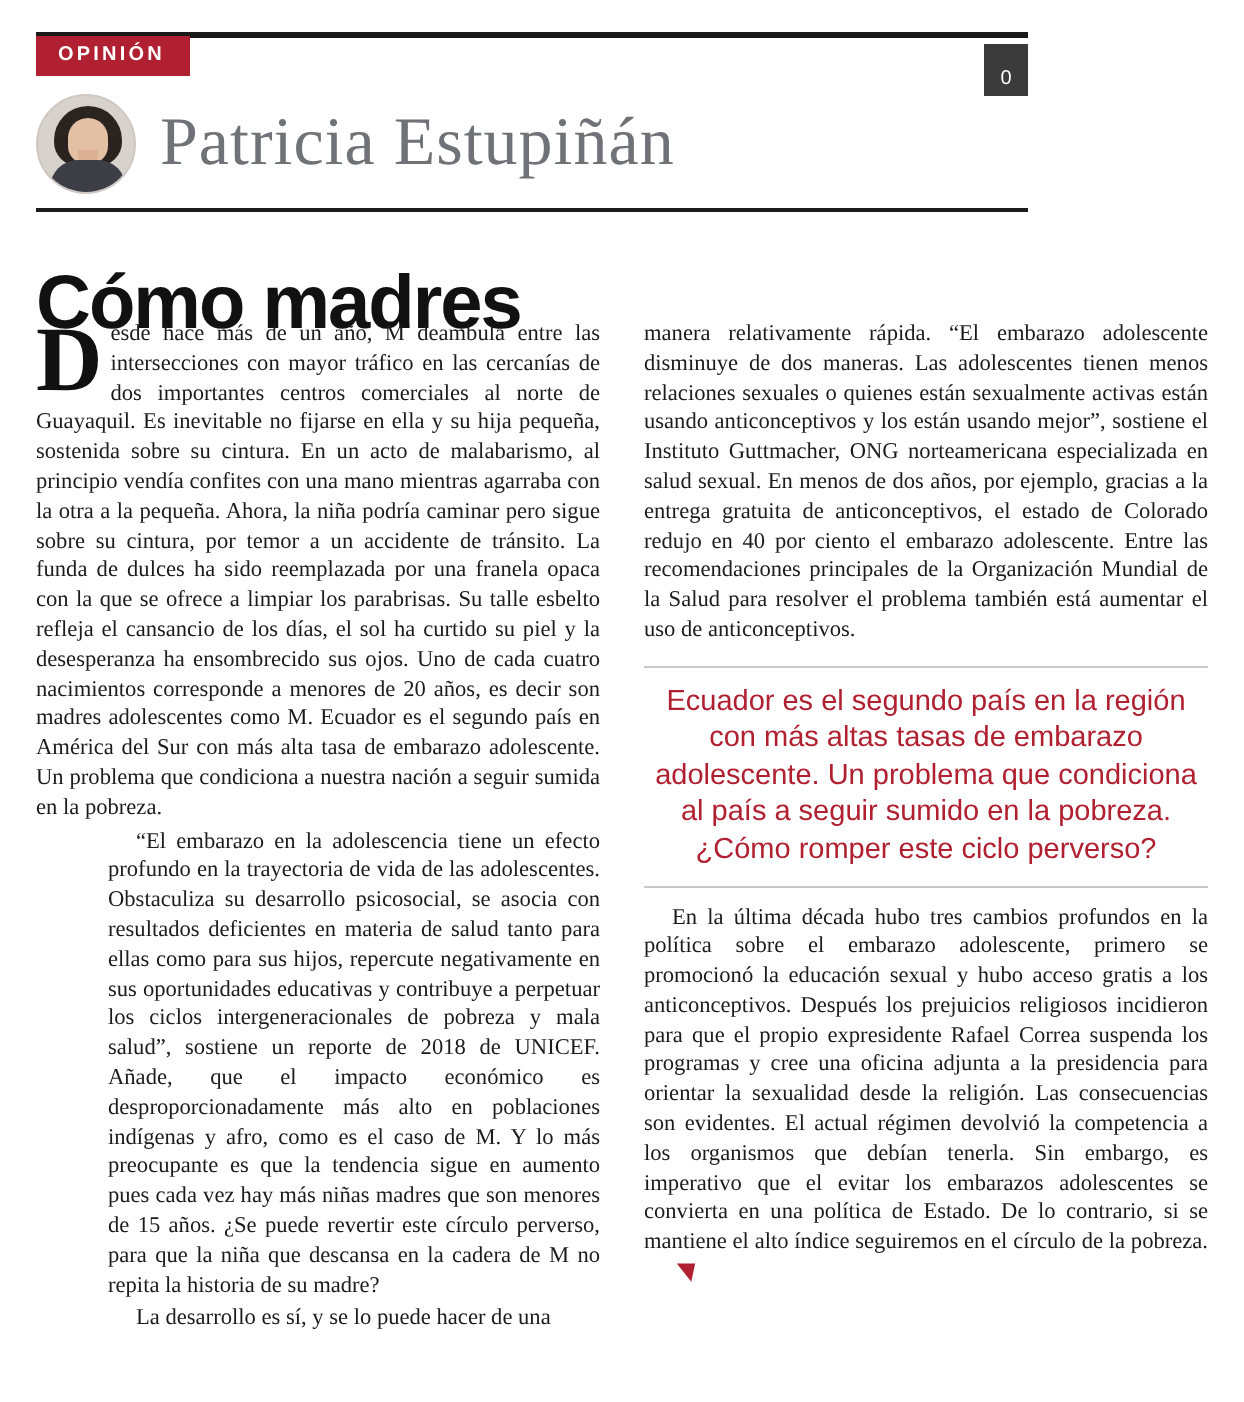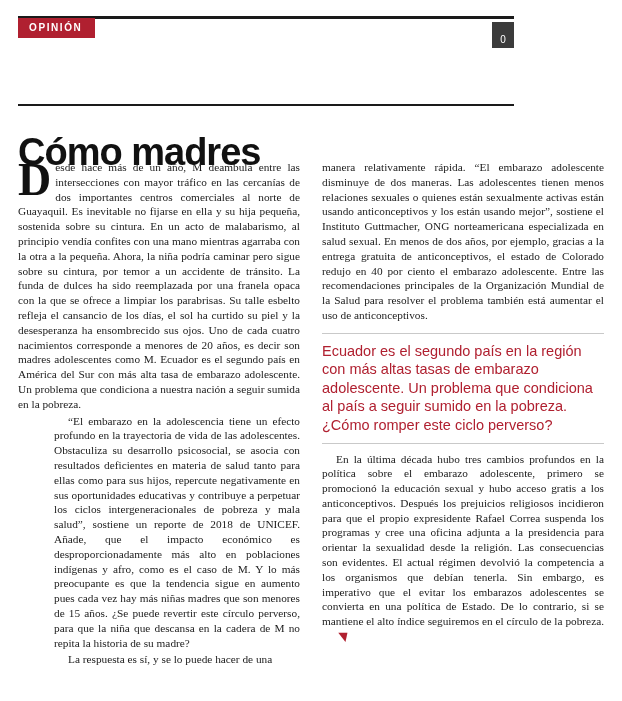--- a/index.html
+++ b/index.html
@@ -175,21 +175,21 @@
   }
 
   
   .pullquote {
     margin: 12px 0 10px 0;
     color: #b02030;
     font-family: "Liberation Sans", sans-serif;
     font-size: 14.5px;
     line-height: 1.28;
     font-weight: normal;
-    text-align: left;
+    text-align: center;
     text-indent: 0;
   }
   .pullquote-rule-top,
   .pullquote-rule-bottom {
     height: 1px;
     background: #c9c9c9;
     margin: 0;
   }
   .pullquote-wrap { margin: 10px 0 8px 0; }
   .pullquote-wrap .pullquote { margin: 8px 0 8px 0; }
@@ -208,30 +208,39 @@
 <body>
 
 <div class="page">
 
   <div class="top-rule"></div>
 
   <div class="section-tag">OPINIÓN</div>
 
   <div class="page-number-box">0</div>
 
+  <div class="author-row">
+    <div class="avatar">
+      <div class="hair"></div>
+      <div class="face"></div>
+      <div class="neck"></div>
+      <div class="body"></div>
+    </div>
+    <div class="author-name">Patricia Estupiñán</div>
+  </div>
 
   <div class="headline-rule"></div>
   <h1 class="headline">Cómo madres</h1>
 
   <div class="cols">
 
     <div class="col">
       <p class="first"><span class="dropcap">D</span><span>esde hace más de un año, M deambula entre las intersecciones con mayor tráfico en las cercanías de dos importantes centros comerciales al norte de Guayaquil. Es inevitable no fijarse en ella y su hija pequeña, sostenida sobre su cintura. En un acto de malabarismo, al principio vendía confites con una mano mientras agarraba con la otra a la pequeña. Ahora, la niña podría caminar pero sigue sobre su cintura, por temor a un accidente de tránsito. La funda de dulces ha sido reemplazada por una franela opaca con la que se ofrece a limpiar los parabrisas. Su talle esbelto refleja el cansancio de los días, el sol ha curtido su piel y la desesperanza ha ensombrecido sus ojos. Uno de cada cuatro nacimientos corresponde a menores de 20 años, es decir son madres adolescentes como M. Ecuador es el segundo país en América del Sur con más alta tasa de embarazo adolescente. Un problema que condiciona a nuestra nación a seguir sumida en la pobreza.</span></p>
       <p>“El embarazo en la adolescencia tiene un efecto profundo en la trayectoria de vida de las adolescentes. Obstaculiza su desarrollo psicosocial, se asocia con resultados deficientes en materia de salud tanto para ellas como para sus hijos, repercute negativamente en sus oportunidades educativas y contribuye a perpetuar los ciclos intergeneracionales de pobreza y mala salud”, sostiene un reporte de 2018 de UNICEF. Añade, que el impacto económico es desproporcionadamente más alto en poblaciones indígenas y afro, como es el caso de M. Y lo más preocupante es que la tendencia sigue en aumento pues cada vez hay más niñas madres que son menores de 15 años. ¿Se puede revertir este círculo perverso, para que la niña que descansa en la cadera de M no repita la historia de su madre?</p>
-      <p>La respuesta es sí, y se lo puede hacer de una</p>
+      <p>La desarrollo es sí, y se lo puede hacer de una</p>
     </div>
 
     <div class="col">
       <p class="first">manera relativamente rápida. “El embarazo adolescente disminuye de dos maneras. Las adolescentes tienen menos relaciones sexuales o quienes están sexualmente activas están usando anticonceptivos y los están usando mejor”, sostiene el Instituto Guttmacher, ONG norteamericana especializada en salud sexual. En menos de dos años, por ejemplo, gracias a la entrega gratuita de anticonceptivos, el estado de Colorado redujo en 40 por ciento el embarazo adolescente. Entre las recomendaciones principales de la Organización Mundial de la Salud para resolver el problema también está aumentar el uso de anticonceptivos.</p>
 
       <div class="pullquote-wrap">
         <div class="pullquote-rule-top"></div>
         <div class="pullquote">Ecuador es el segundo país en la región con más altas tasas de embarazo adolescente. Un problema que condiciona al país a seguir sumido en la pobreza. ¿Cómo romper este ciclo perverso?</div>
         <div class="pullquote-rule-bottom"></div>
       </div>

